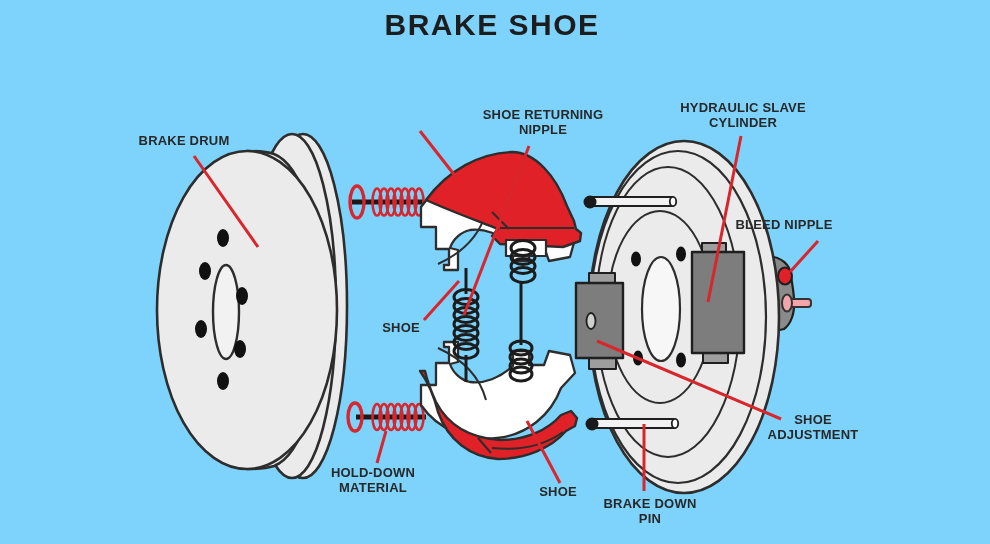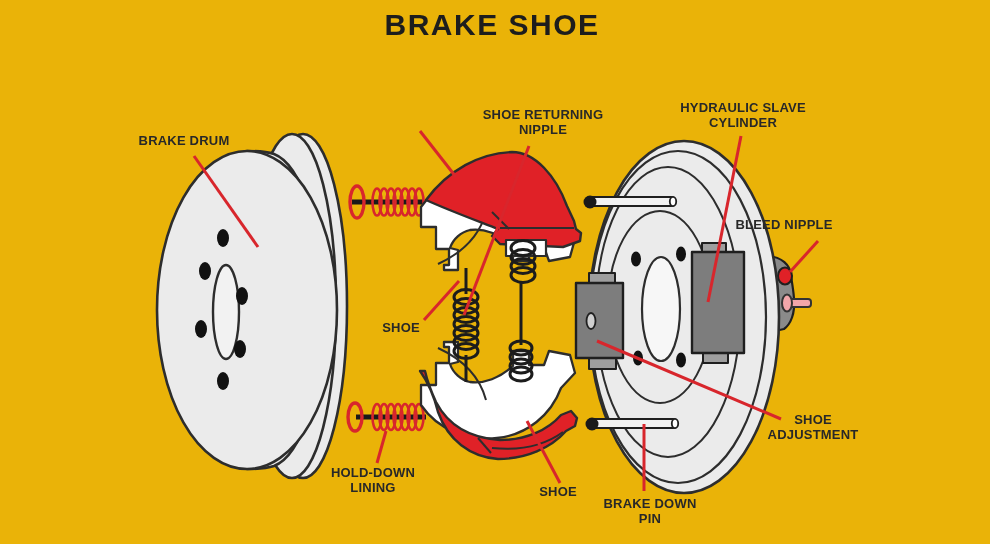--- a/index.html
+++ b/index.html
@@ -1,17 +1,17 @@
 <!DOCTYPE html>
 <html><head>
 <meta charset="utf-8">
 <style>
   html,body{margin:0;padding:0;background:#ffffff;}
   #stage{
-    position:relative;width:990px;height:544px;background:#eab308;overflow:hidden;
+    position:relative;width:990px;height:544px;background:#7dd3fc;overflow:hidden;
     font-family:"Liberation Sans", sans-serif;
   }
   #artwork{position:absolute;left:0;top:0;}
   .title{
     position:absolute;transform:translate(-50%,-50%);
     font-size:30px;font-weight:700;letter-spacing:1.5px;color:#1d1d1d;white-space:nowrap;
   }
   .label{
     position:absolute;transform:translate(-50%,-50%);
     font-size:13px;font-weight:700;letter-spacing:.2px;line-height:1.18;
@@ -195,19 +195,19 @@
   <div class="title" style="left:492px; top:25px;">BRAKE SHOE</div>
 
   <div class="label" style="left:184px; top:141px;">BRAKE DRUM</div>
   <div class="label" style="left:543px; top:122px;">SHOE RETURNING
 NIPPLE</div>
   <div class="label" style="left:743px; top:115px;">HYDRAULIC SLAVE
 CYLINDER</div>
   <div class="label" style="left:784px; top:225px;text-align:right;">BLEED NIPPLE</div>
   <div class="label" style="left:401px; top:328px;">SHOE</div>
   <div class="label" style="left:373px; top:480px;">HOLD-DOWN
-LINING</div>
+MATERIAL</div>
   <div class="label" style="left:558px; top:492px;">SHOE</div>
   <div class="label" style="left:650px; top:511px;">BRAKE DOWN
 PIN</div>
   <div class="label" style="left:813px; top:427px;">SHOE
 ADJUSTMENT</div>
 </div>
 
 </body></html>

